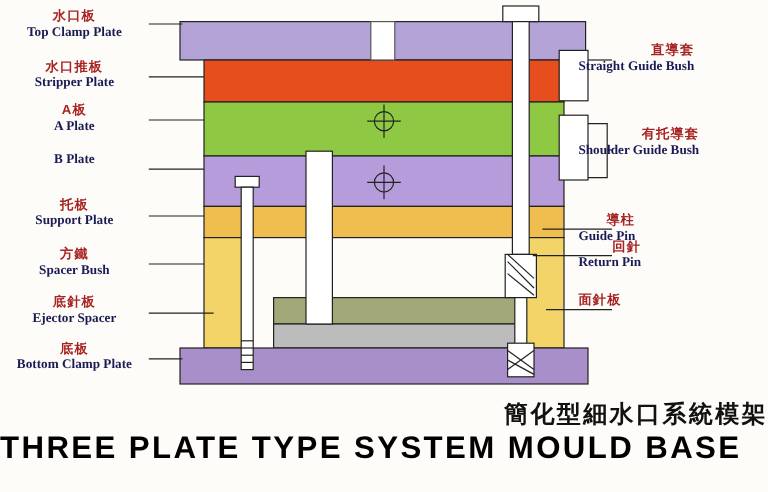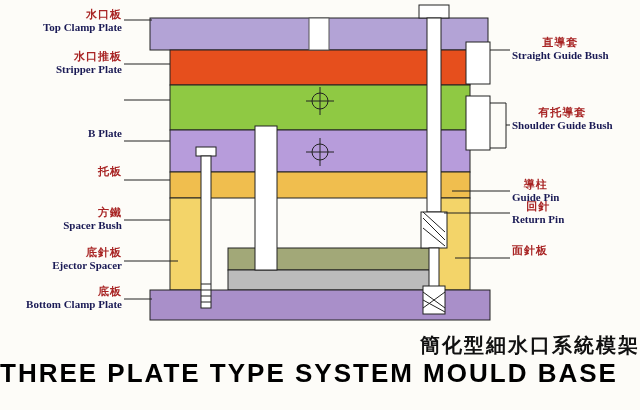--- a/index.html
+++ b/index.html
@@ -1,22 +1,22 @@
 <!DOCTYPE html>
 <html><head>
 <meta charset="utf-8">
 <style>
   html,body{margin:0;padding:0;background:#f7f5f0;}
   .canvas{
     position:relative;width:640px;height:410px;background:#fdfcf8;
     font-family:"Liberation Sans", sans-serif;overflow:hidden;
   }
   svg.diagram{position:absolute;left:0;top:0;}
-  .llabel{position:absolute;width:120px;right:518px;text-align:right;}
-  .rlabel{position:absolute;left:512px;text-align:center;white-space:nowrap;}
+  .llabel{position:absolute;width:120px;right:518px;text-align:center;}
+  .rlabel{position:absolute;left:482px;text-align:right;white-space:nowrap;}
   .lbl-zh{font-size:11px;font-weight:bold;color:#a82424;line-height:13px;letter-spacing:1px;}
   .lbl-en{font-size:11px;font-weight:bold;color:#1a1a55;line-height:13px;
           font-family:"Liberation Serif", serif;}
   .title-zh{position:absolute;left:0;top:332px;width:640px;text-align:right;
             font-size:20px;font-weight:bold;color:#111;letter-spacing:2px;}
   .title-en{position:absolute;left:0;top:358px;width:640px;text-align:left;
             font-size:26px;font-weight:bold;color:#000;letter-spacing:2px;}
 </style>
 </head>
 <body>
@@ -105,25 +105,30 @@
   </svg>
 
   <div class="llabel" style="top:8px">
     <div class="lbl-zh">水口板</div>
     <div class="lbl-en">Top Clamp Plate</div>
   </div>
   <div class="llabel" style="top:50px">
     <div class="lbl-zh">水口推板</div>
     <div class="lbl-en">Stripper Plate</div>
   </div>
+  <div class="llabel" style="top:86px">
+    <div class="lbl-zh">A板</div>
+    <div class="lbl-en">A Plate</div>
+  </div>
   <div class="llabel" style="top:127px">
     <div class="lbl-en">B Plate</div>
   </div>
   <div class="llabel" style="top:165px">
     <div class="lbl-zh">托板</div>
+    <div class="lbl-en">Support Plate</div>
   </div>
   <div class="llabel" style="top:206px">
     <div class="lbl-zh">方鐵</div>
     <div class="lbl-en">Spacer Bush</div>
   </div>
   <div class="llabel" style="top:246px">
     <div class="lbl-zh">底針板</div>
     <div class="lbl-en">Ejector Spacer</div>
   </div>
   <div class="llabel" style="top:285px">

